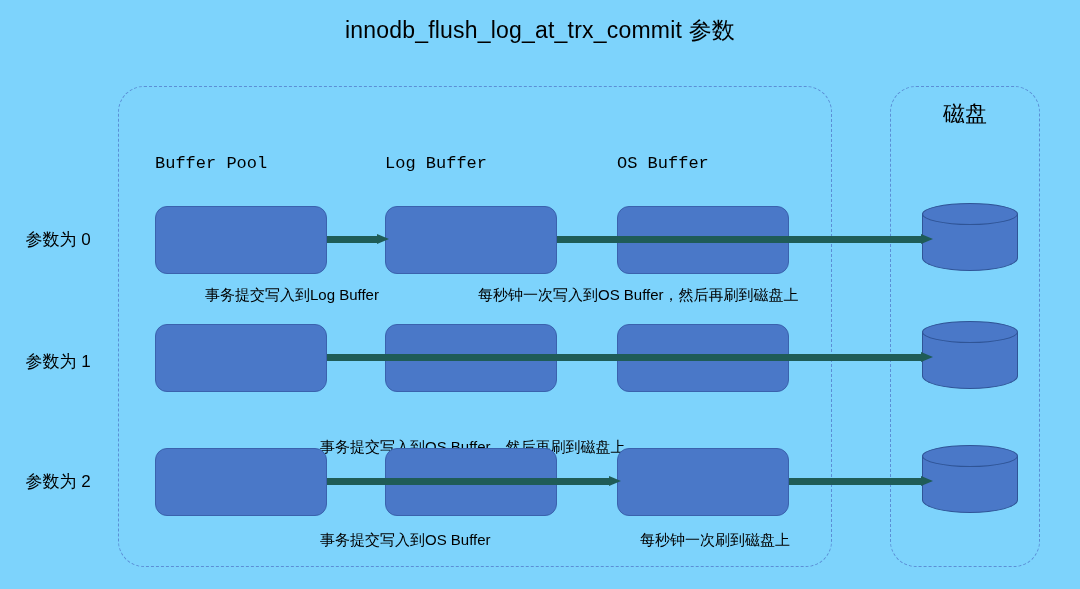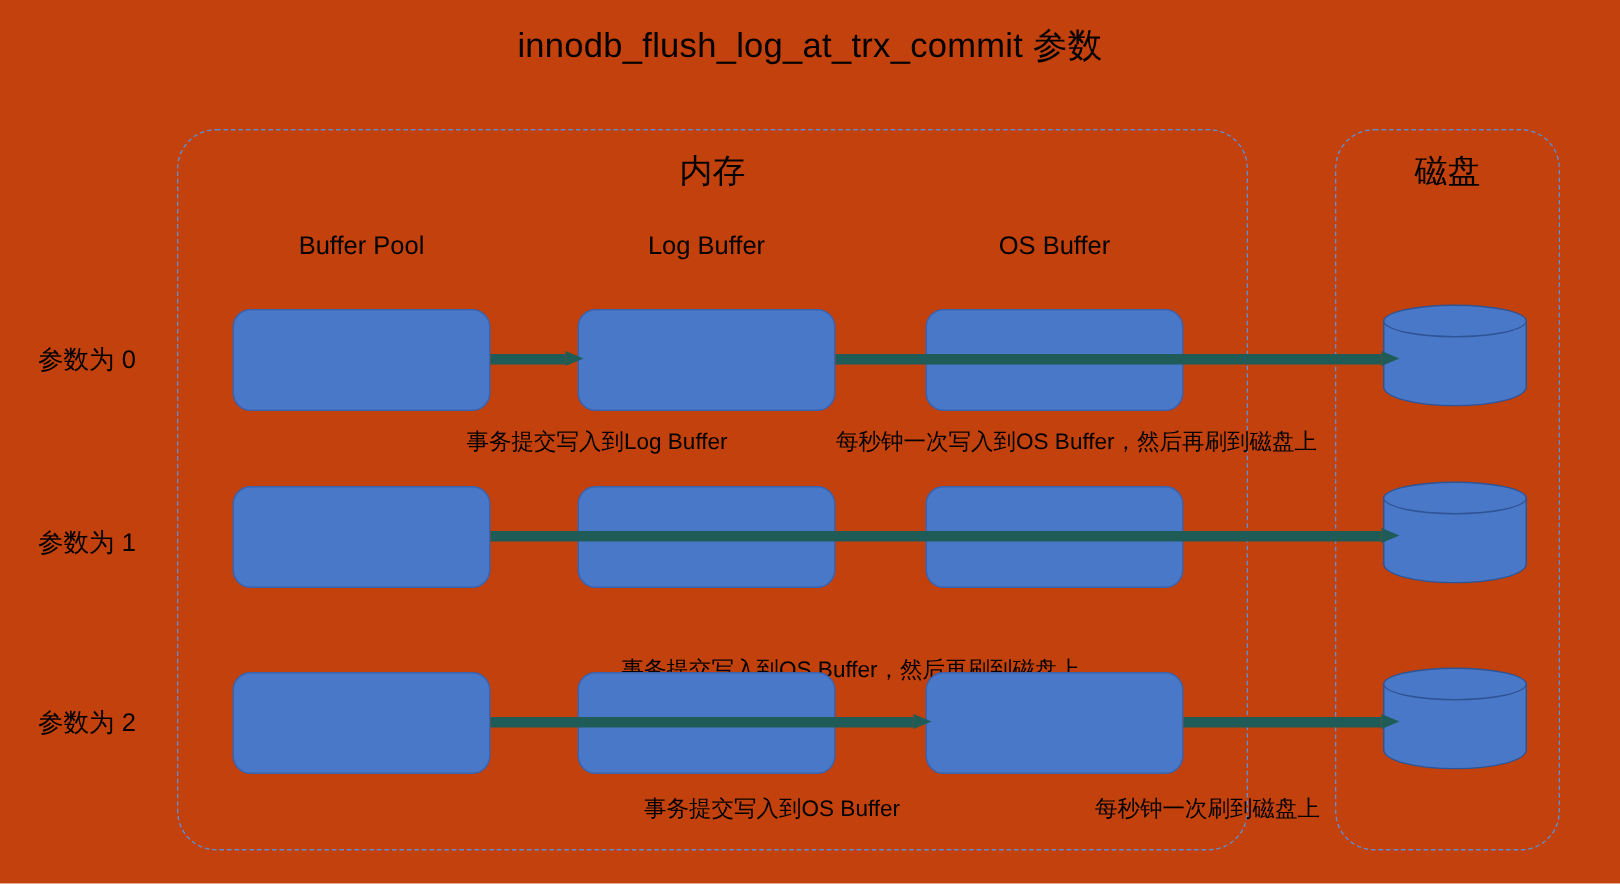--- a/index.html
+++ b/index.html
@@ -8,21 +8,21 @@
     background: #ffffff;
   }
   body {
     font-family: "Liberation Sans", "DejaVu Sans", sans-serif;
     color: #000000;
   }
   #canvas {
     position: relative;
     width: 1080px;
     height: 589px;
-    background: #c2410c;
+    background: #7dd3fc;
     overflow: hidden;
   }
 
   
   .diagram-title {
     position: absolute;
     left: 0;
     top: 15px;
     width: 1080px;
     text-align: center;
@@ -71,23 +71,24 @@
     top: 100px;
     width: 114px;
   }
 
   
   .col-header {
     position: absolute;
     top: 152px;
     font-size: 17px;
     line-height: 24px;
-    text-align: center;
-    white-space: nowrap;
-    color: #000000;
+    text-align: left;
+    white-space: nowrap;
+    color: #000000;
+    font-family: Liberation Mono, monospace;
   }
   .col-header-bufferpool { left: 155px; width: 172px; }
   .col-header-logbuffer  { left: 385px; width: 172px; }
   .col-header-osbuffer   { left: 617px; width: 172px; }
 
   
   .row-label {
     position: absolute;
     left: 8px;
     width: 100px;
@@ -167,33 +168,32 @@
     margin-top: -1px;
   }
 
   
   .caption {
     position: absolute;
     font-size: 15px;
     line-height: 22px;
     white-space: nowrap;
     color: #000000;
-    text-align: right;
+    text-align: left;
   }
 </style>
 </head>
 <body>
 
 <div id="canvas">
 
   <div class="diagram-title">innodb_flush_log_at_trx_commit 参数</div>
 
   <div class="zone zone-memory"></div>
   <div class="zone zone-disk"></div>
-  <div class="zone-label zone-label-memory">内存</div>
   <div class="zone-label zone-label-disk">磁盘</div>
 
   <div class="col-header col-header-bufferpool">Buffer Pool</div>
   <div class="col-header col-header-logbuffer">Log Buffer</div>
   <div class="col-header col-header-osbuffer">OS Buffer</div>
 
   <div class="row-label" style="top:228px;">参数为 0</div>
 
   <div class="buf-box col-x-0" style="top:206px;"></div>
   <div class="buf-box col-x-1" style="top:206px;"></div>

